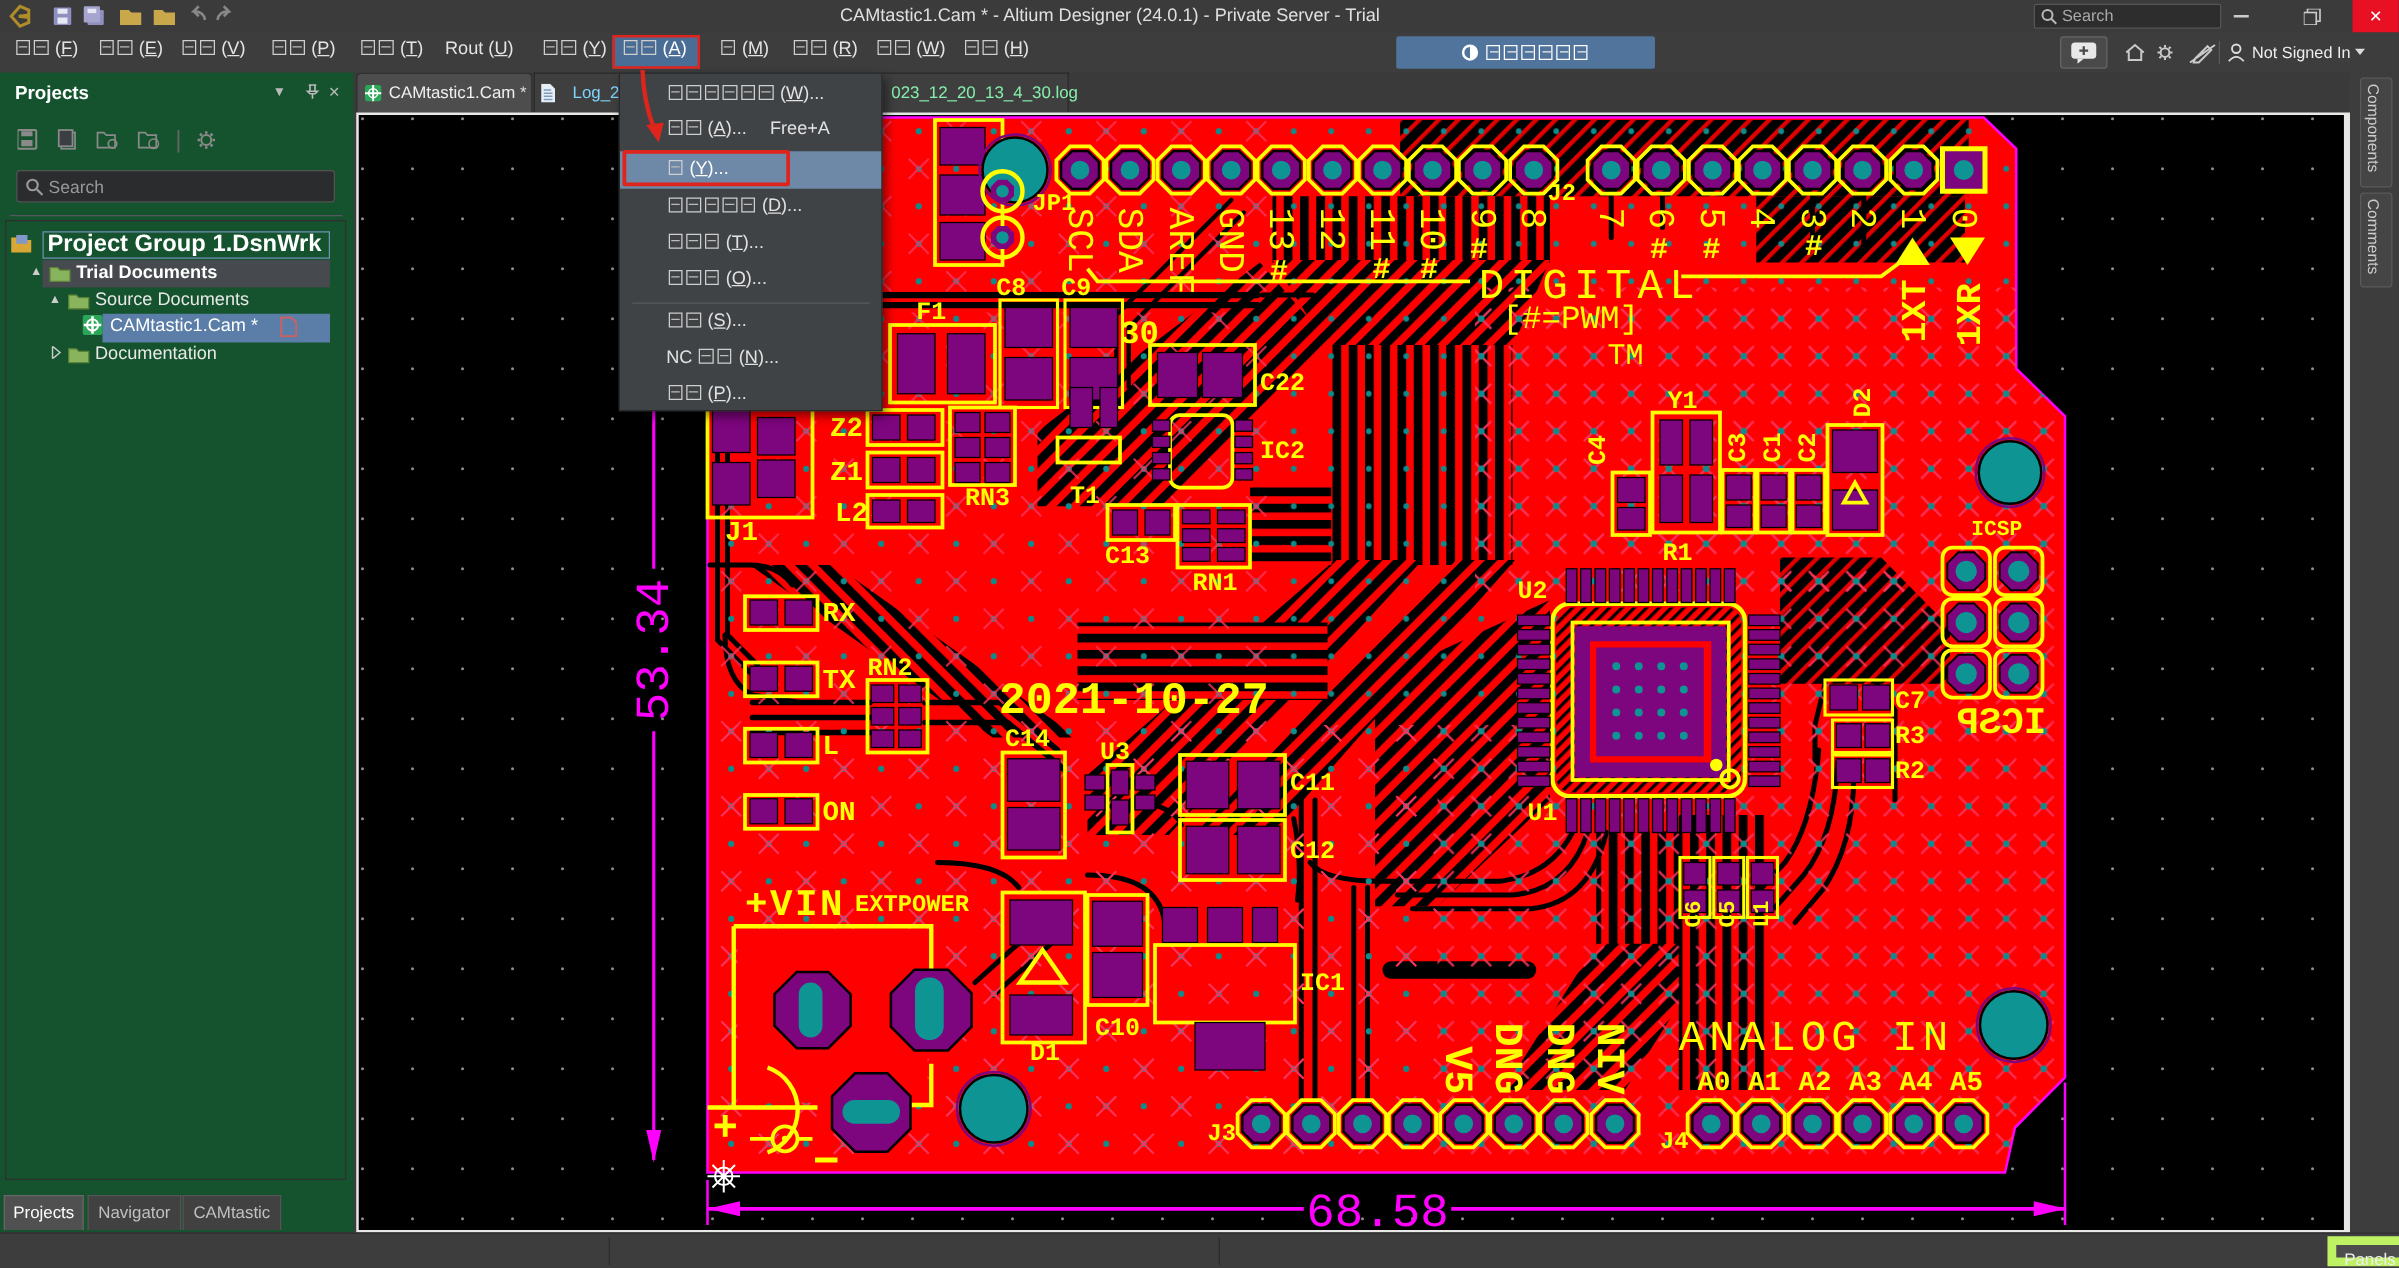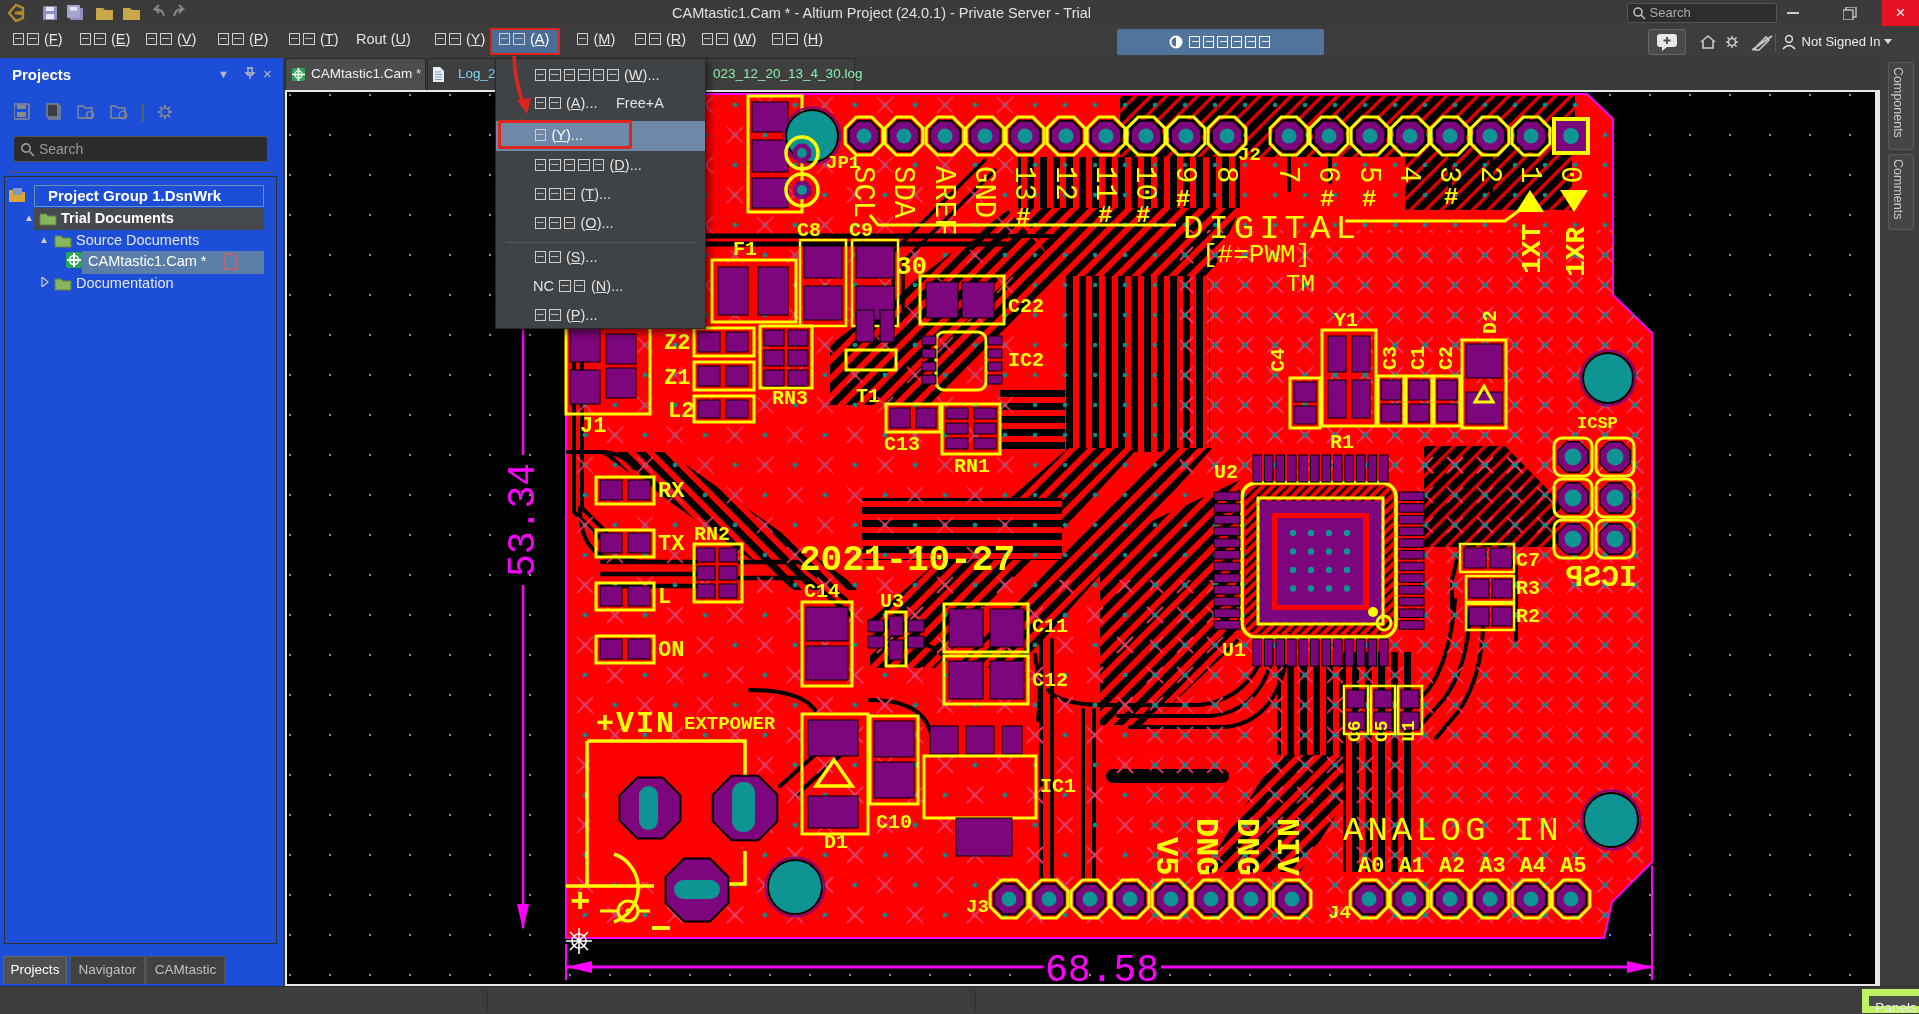--- a/index.html
+++ b/index.html
@@ -25,21 +25,21 @@
       </g>
   <g fill="#c8a84b">
         <path d="M90,5 h7 l2,2 h8 v10 h-17 z"></path>
         <path d="M117,5 h7 l2,2 h8 v10 h-17 z"></path>
       </g>
   <g stroke="#888" stroke-width="2" fill="none">
         <path d="M158,13 Q157,6 149,6 l4,-4 M149,6 l4,4"></path>
         <path d="M168,13 Q169,6 177,6 l-4,-4 M177,6 l-4,4"></path>
       </g>
  </svg>
- <div class="abs" style="left:672px;top:0;font-size:14.5px;line-height:26px;color:#e0e0e0">CAMtastic1.Cam * - Altium Project (24.0.1) - Private Server - Trial</div>
+ <div class="abs" style="left:672px;top:0;font-size:14.5px;line-height:26px;color:#e0e0e0">CAMtastic1.Cam * - Altium Designer (24.0.1) - Private Server - Trial</div>
  <div class="abs" style="left:1627px;top:3px;width:150px;height:20px;background:#2d2d2d;border:1px solid #555;border-radius:2px;font-size:13px;color:#aaa;line-height:18px">
    <svg width="14" height="14" style="vertical-align:-3px;margin-left:4px">
         <circle cx="6" cy="6" r="4" fill="none" stroke="#bbb" stroke-width="1.6"></circle>
         <path d="M9,9 L13,13" stroke="#bbb" stroke-width="1.6"></path>
       </svg> Search</div>
  <div class="abs" style="left:1787px;top:12px;width:12px;height:2px;background:#ccc"></div>
  <svg class="abs" style="left:1843px;top:7px" width="14" height="13">
       <rect x="3" y="0" width="10" height="10" fill="none" stroke="#ccc" stroke-width="1.3"></rect>
       <rect x="0" y="3" width="10" height="10" fill="#3b3b3b" stroke="#ccc" stroke-width="1.3"></rect>
     </svg>
@@ -79,21 +79,21 @@
     <div class="abs" style="left:1781px;top:5px;width:135px;height:22px;color:#eee;font-size:13px;line-height:22px">
   <svg width="17" height="17" style="vertical-align:-4px">
         <circle cx="8" cy="6" r="3.4" fill="none" stroke="#ddd" stroke-width="1.5"></circle>
         <path d="M2,16 Q8,9 14,16" fill="none" stroke="#ddd" stroke-width="1.5"></path>
       </svg>
   Not Signed In <svg width="9" height="8" style="vertical-align:1px">
         <polygon points="0,2 8,2 4,7" fill="#ddd"></polygon>
       </svg></div>
 </div>
 
-<div class="abs" style="left:0;top:58px;width:283px;height:928px;background:#1d4ed8">
+<div class="abs" style="left:0;top:58px;width:283px;height:928px;background:#14532d">
  <div class="abs" style="left:12px;top:8px;font-size:15px;font-weight:bold;color:#fff">Projects</div>
  <div class="abs" style="left:218px;top:10px;color:#bbb;font-size:11px">▼</div>
  <svg class="abs" style="left:244px;top:9px" width="12" height="13">
       <path d="M3,1 H9 M4,1 V6 M8,1 V6 M2,6 H10 L8,8 H4 Z M6,8 V12" stroke="#bbb" stroke-width="1.3" fill="none"></path>
     </svg>
  <div class="abs" style="left:263px;top:7px;color:#bbb;font-size:15px">×</div>
  <svg class="abs" style="left:14px;top:44px" width="180" height="24" fill="#8a8a8a">
   <rect x="0" y="2" width="15" height="15" rx="1" fill="none" stroke="#8a8a8a" stroke-width="1.6"></rect>
       <rect x="3" y="3" width="9" height="4"></rect>
       <rect x="3" y="10" width="9" height="5"></rect>
@@ -122,21 +122,21 @@
         <circle cx="6" cy="6" r="4.2" fill="none" stroke="#999" stroke-width="1.7"></circle>
         <path d="M9.5,9.5 L14,14" stroke="#999" stroke-width="1.7"></path>
       </svg> Search</div>
  <div class="abs" style="left:8px;top:114px;width:266px;height:1px;background:#55585c"></div>
  <div class="abs" style="left:4px;top:118px;width:273px;height:768px;border:1px solid #2e2f31"></div>
 
  <svg class="abs" style="left:8px;top:128px" width="20" height="18">
       <path d="M1,4 h6 l2,2 h8 v10 h-16 z" fill="#d8a736"></path>
       <rect x="5" y="2" width="9" height="7" fill="#7f98c8"></rect>
     </svg>
- <div class="abs" style="left:34px;top:127px;width:230px;height:22px;border:1px solid #6f90b5;font-size:15px;font-weight:bold;color:#fff;line-height:20px;padding-left:13px">Project Group 1.DsnWrk</div>
+ <div class="abs" style="left:34px;top:127px;width:230px;height:22px;border:1px solid #6f90b5;font-size:19px;font-weight:bold;color:#fff;line-height:20px;padding-left:3px">Project Group 1.DsnWrk</div>
  <div class="abs" style="left:34px;top:150px;width:230px;height:22px;background:#46494d"></div>
  <div class="abs" style="left:24px;top:154px;color:#ccc;font-size:10px">▲</div>
  <svg class="abs" style="left:39px;top:152px" width="18" height="17">
       <path d="M1,4 h6 l2,2 h8 v9 h-16 z" fill="#89b45e" stroke="#5c8438" stroke-width="1"></path>
     </svg>
  <div class="abs" style="left:61px;top:152px;font-size:14.5px;font-weight:bold;color:#fff">Trial Documents</div>
  <div class="abs" style="left:39px;top:176px;color:#ccc;font-size:10px">▲</div>
  <svg class="abs" style="left:54px;top:174px" width="18" height="17">
       <path d="M1,4 h6 l2,2 h8 v9 h-16 z" fill="#89b45e" stroke="#5c8438" stroke-width="1"></path>
     </svg>

